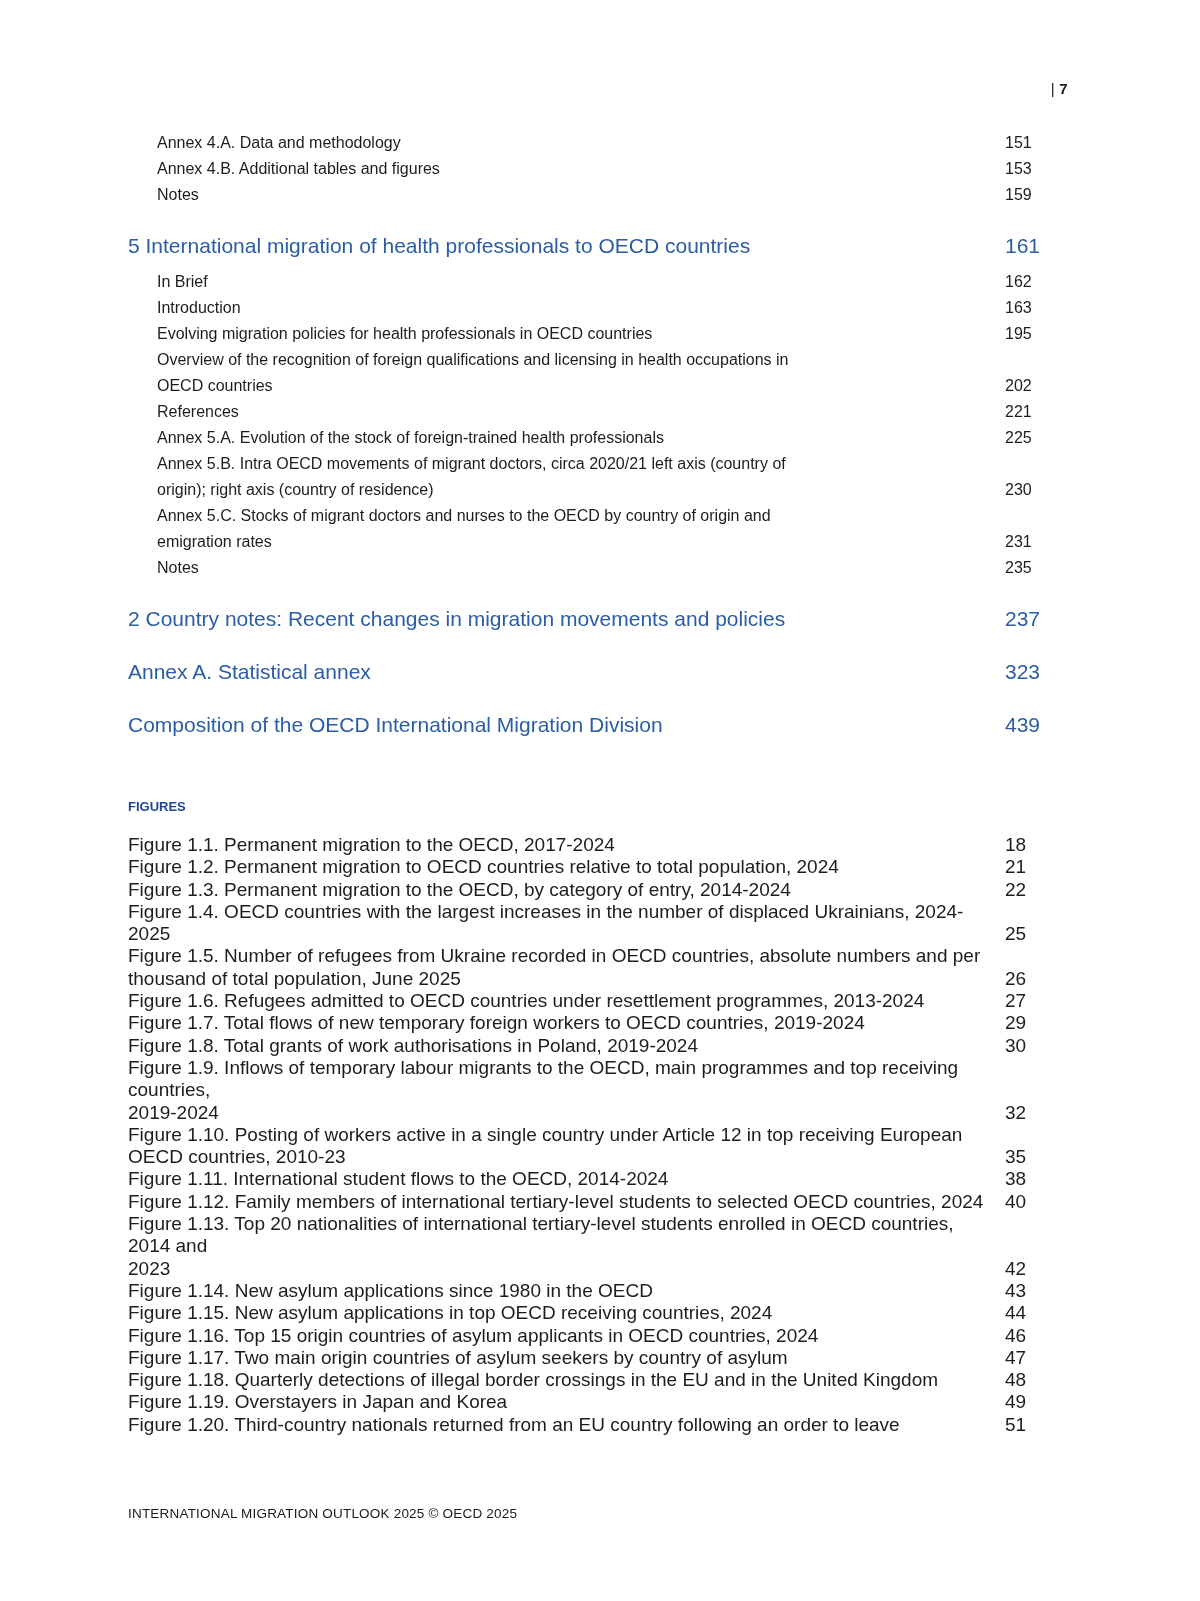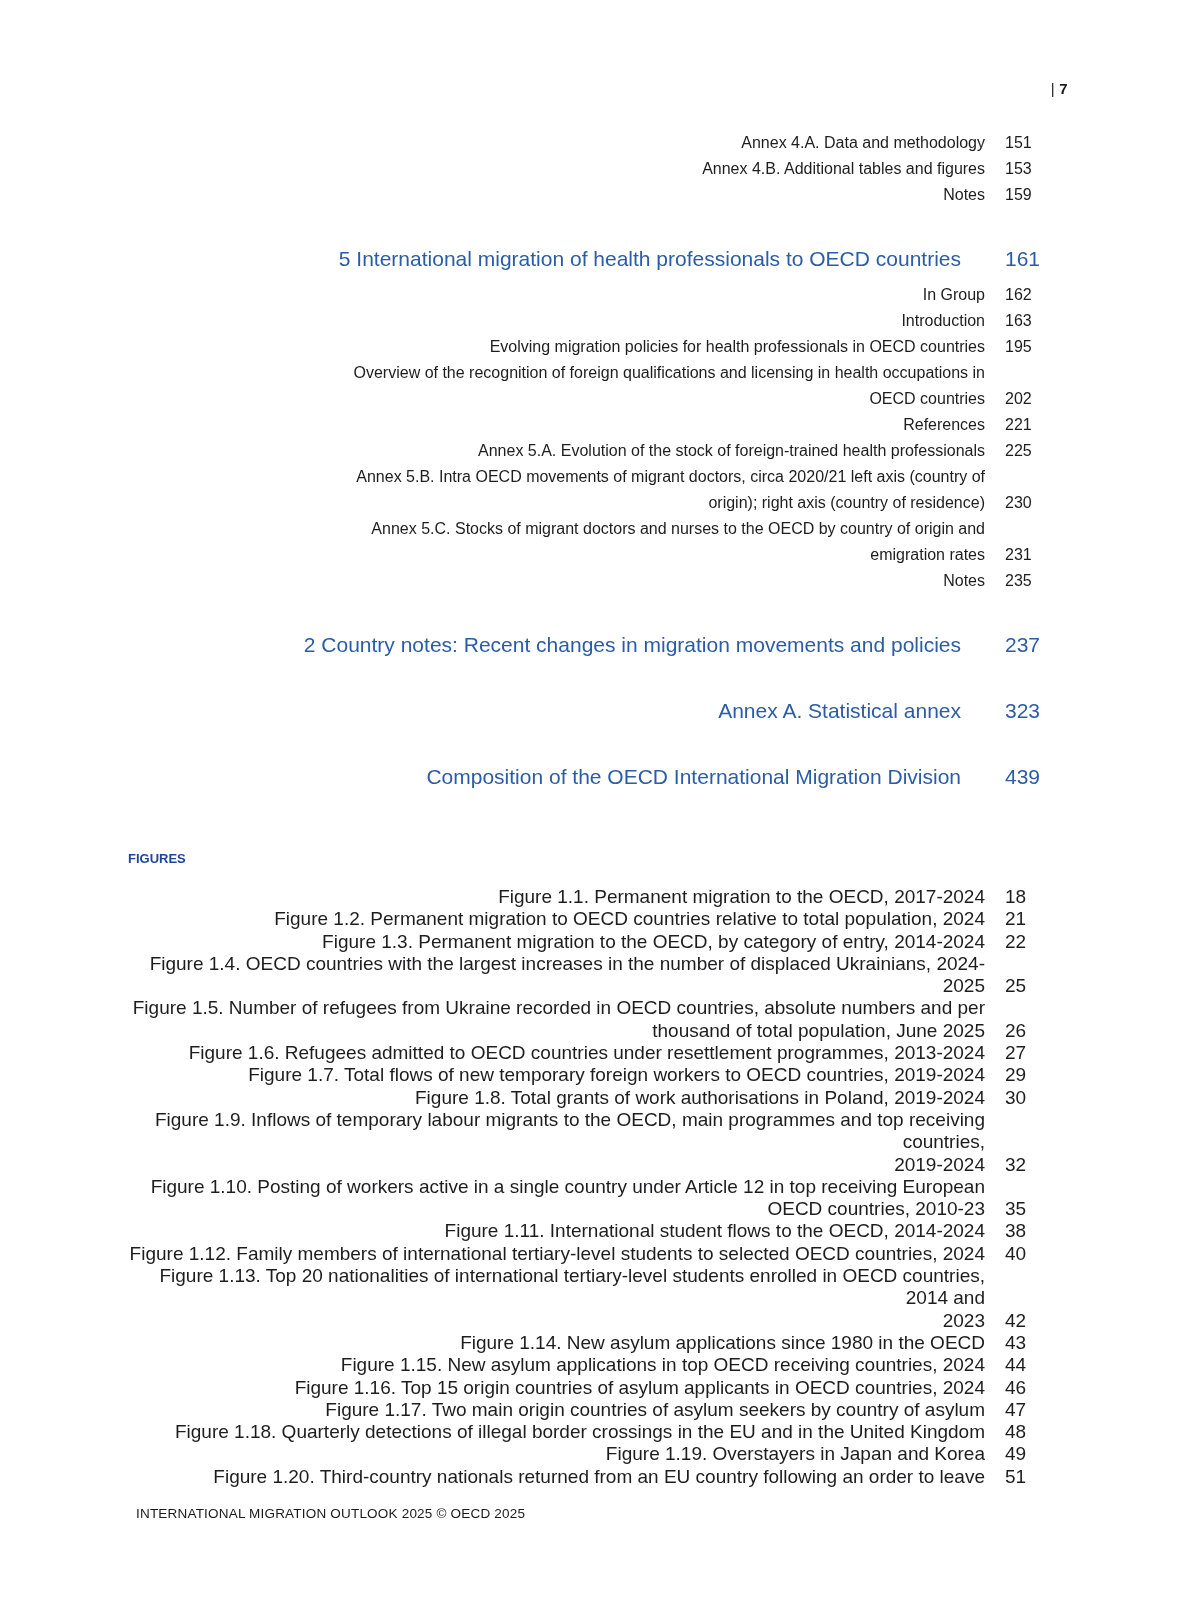--- a/index.html
+++ b/index.html
@@ -31,61 +31,60 @@
   }
 
   .row {
     display: flex;
     align-items: flex-end;
   }
   .row .txt {
     flex: 1 1 auto;
     white-space: pre-line;
     padding-right: 20px;
-    text-align: right;
   }
   .row .pg {
     flex: 0 0 auto;
     min-width: 42px;
     text-align: left;
   }
 
   .row.sub {
     font-size: 16px;
     line-height: 26px;
     color: var(--text-color, #1d1d1f);
   }
   .row.sub .txt { padding-left: 29px; }
 
   .row.chapter {
     font-size: 21px;
     line-height: 30px;
     color: var(--chapter-blue, #2b5ca6);
-    margin: 36px 0 8px 0;
+    margin: 23px 0 8px 0;
     gap: 24px;
   }
 
   .figures-heading {
     margin: 56px 0 16px 0;
     font-size: 13px;
     line-height: 22px;
     font-weight: 700;
     color: var(--figures-blue, #1e459b);
   }
 
   .row.fig {
     font-size: 19px;
     line-height: 22.3px;
     color: var(--text-color, #1d1d1f);
   }
 
   .page-footer {
     position: absolute;
     top: 1506px;
-    left: 136px;
+    left: 128px;
     font-size: 13.5px;
     letter-spacing: 0.2px;
     color: #1a1a1a;
   }
 </style>
 </head>
 <body style="--chapter-blue: #2b5ca6; --figures-blue: #1e459b; --text-color: #1d1d1f;">
 
 <div class="page-header">
   <span class="sep">|</span><span class="pagenum">7</span>
@@ -103,21 +102,21 @@
   </div>
       <div class="row sub">
     <div class="txt">Notes</div>
     <div class="pg">159</div>
   </div>
       <div class="row chapter">
     <div class="txt">5 International migration of health professionals to OECD countries</div>
     <div class="pg">161</div>
   </div>
       <div class="row sub">
-    <div class="txt">In Group</div>
+    <div class="txt">In Brief</div>
     <div class="pg">162</div>
   </div>
       <div class="row sub">
     <div class="txt">Introduction</div>
     <div class="pg">163</div>
   </div>
       <div class="row sub">
     <div class="txt">Evolving migration policies for health professionals in OECD countries</div>
     <div class="pg">195</div>
   </div>

